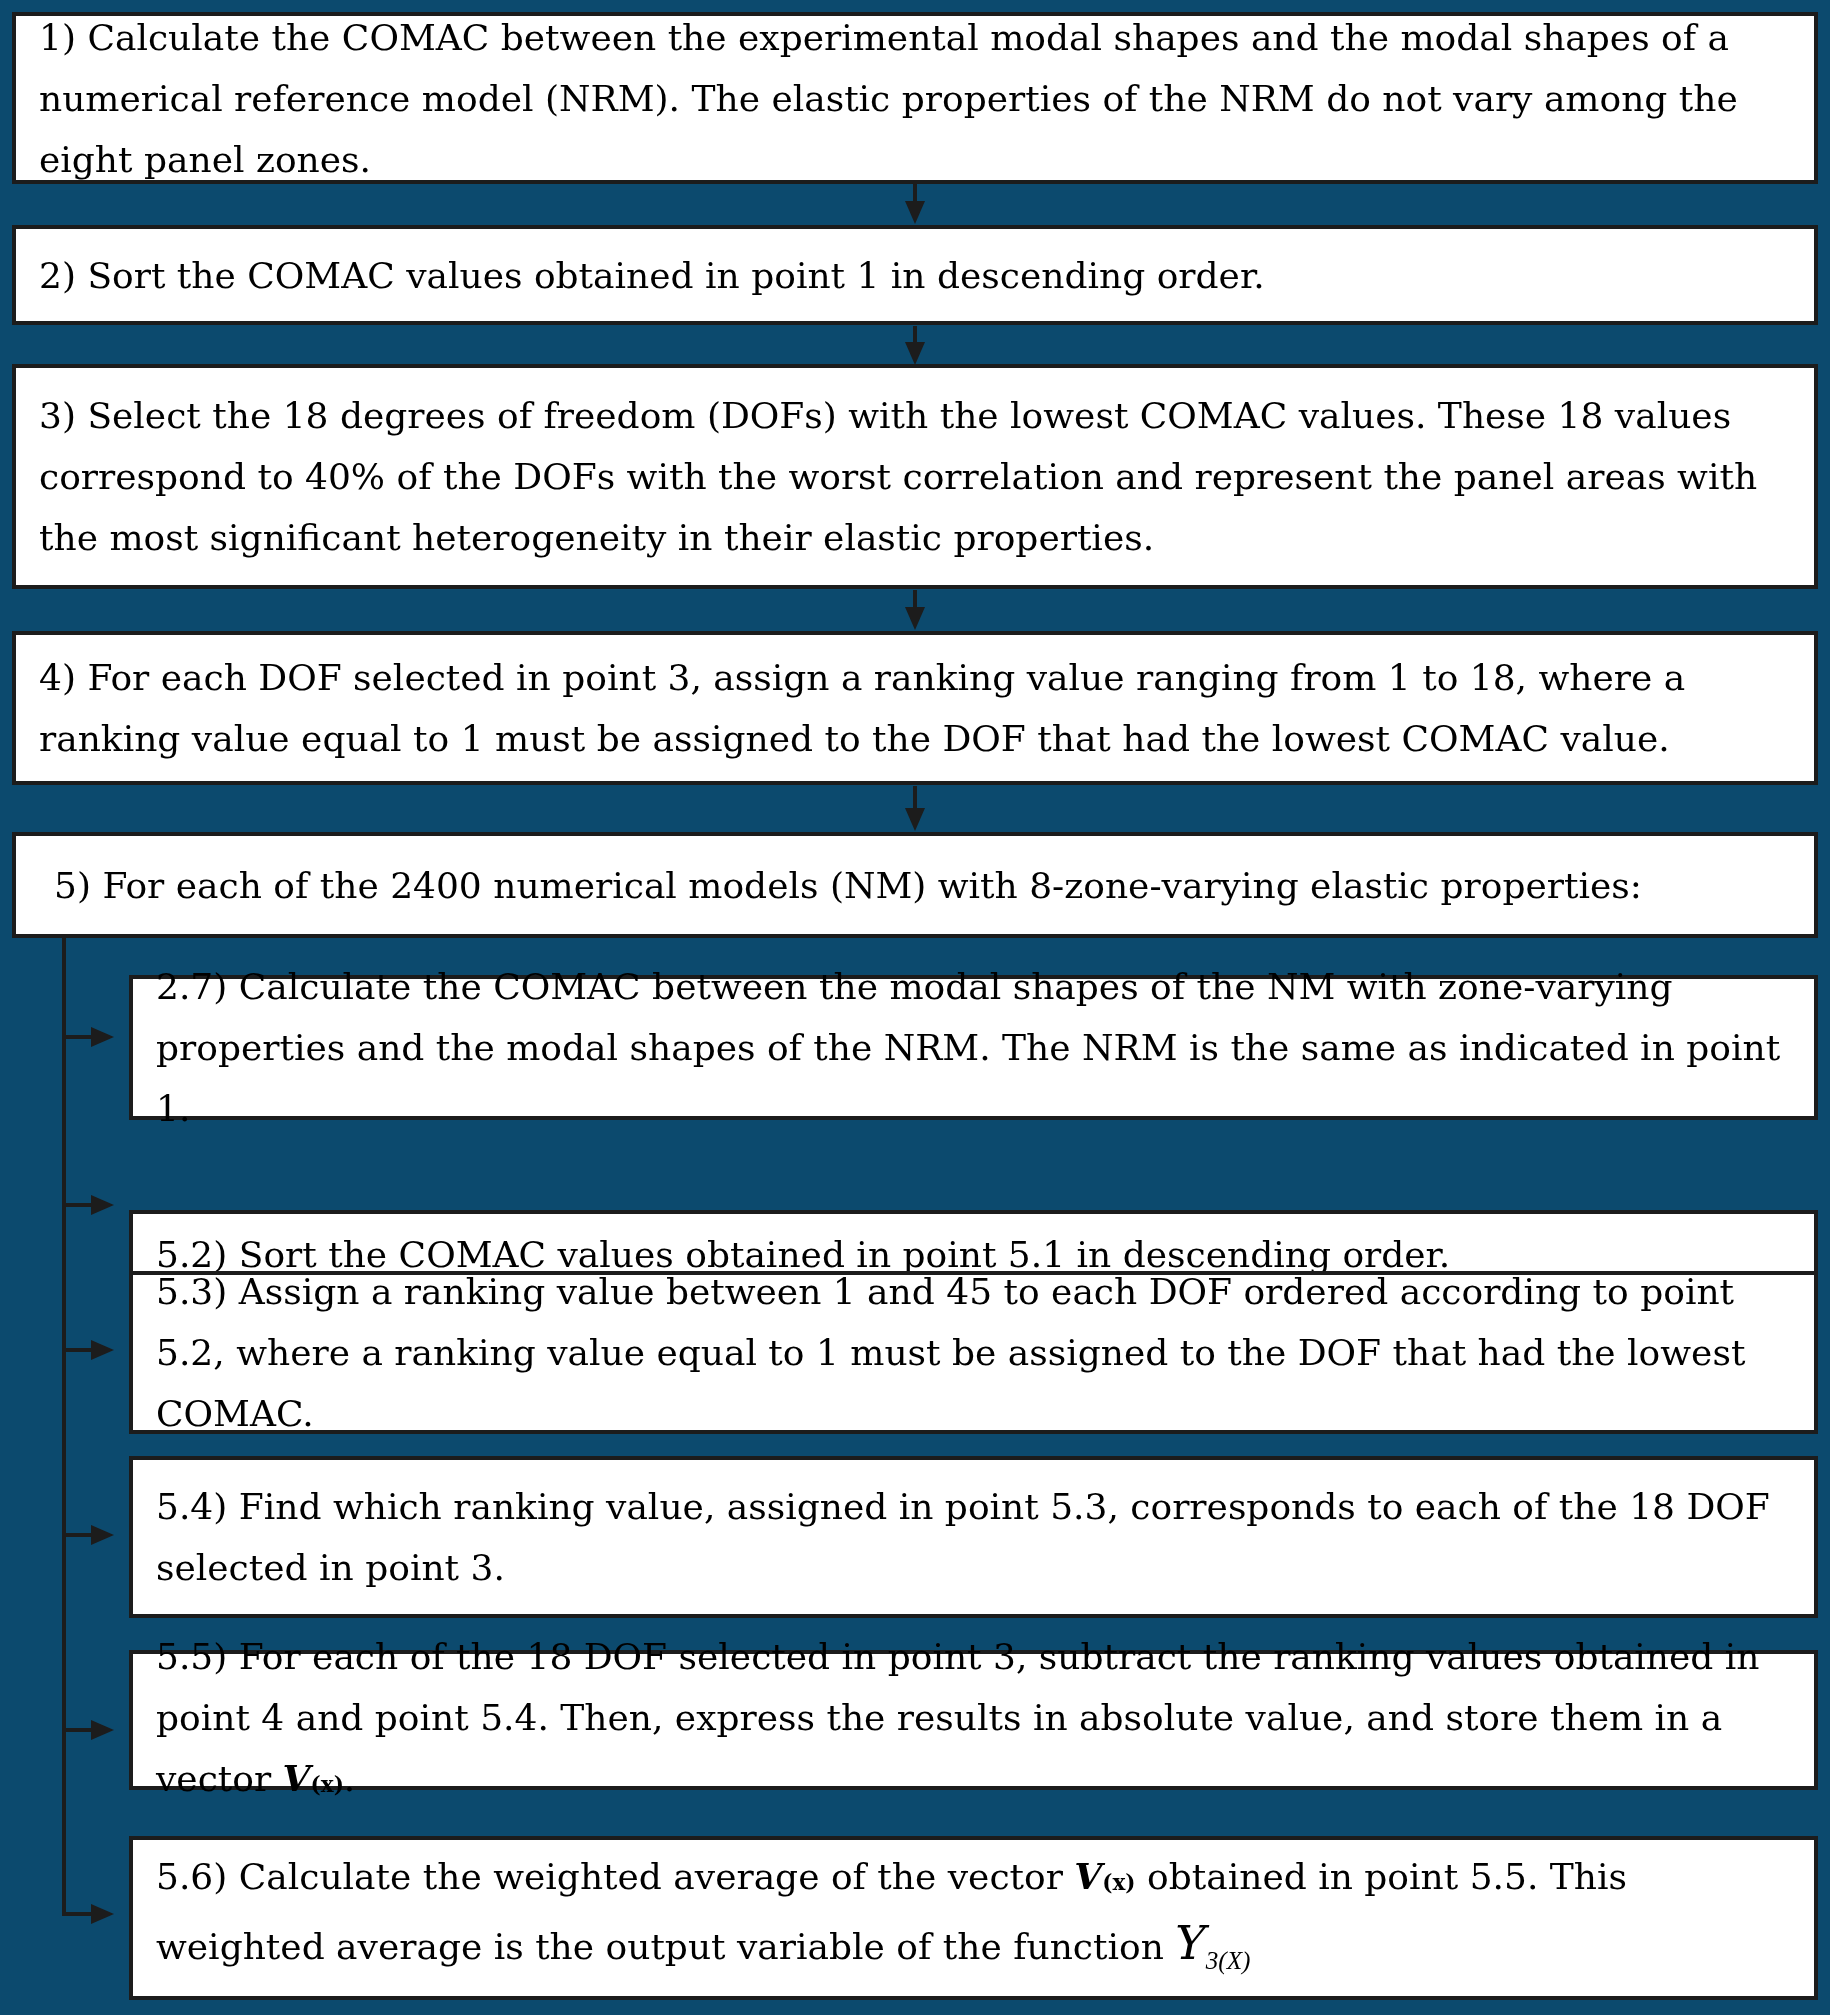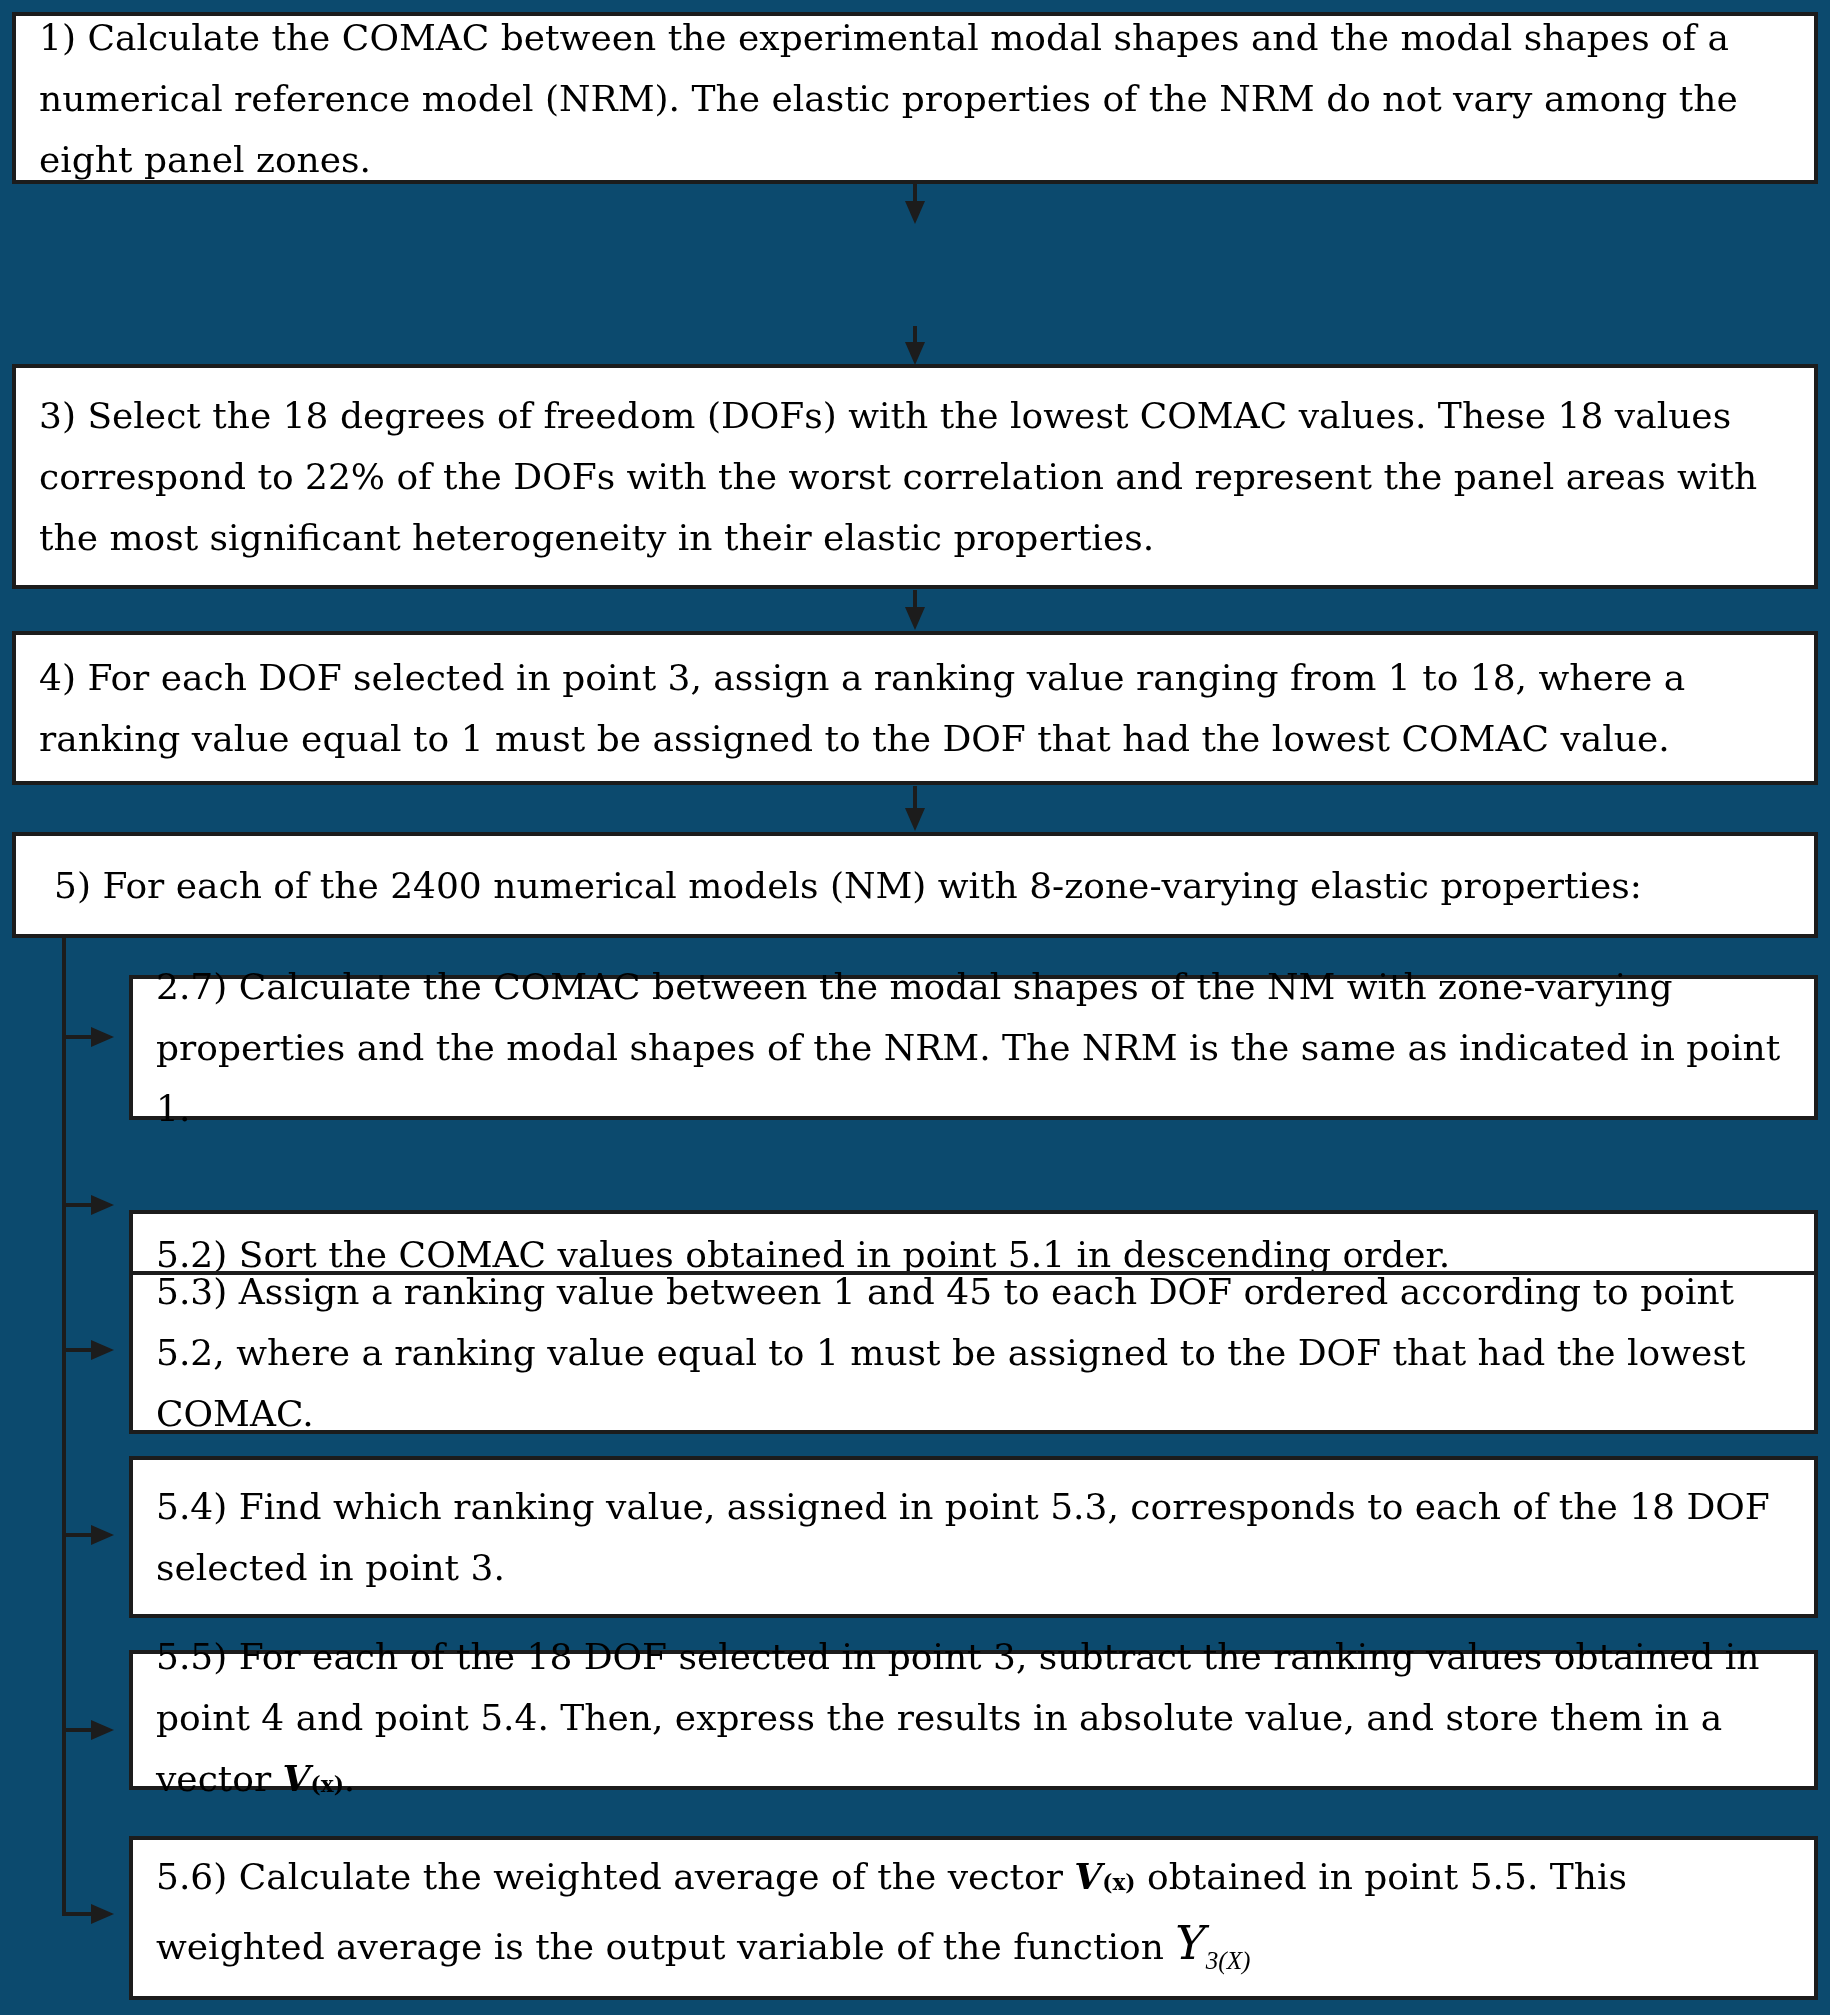--- a/index.html
+++ b/index.html
@@ -102,25 +102,28 @@
 <body>
 
 <div class="stage">
 
   <div class="fbox mainbox" id="box1">
     <div class="txt">1) Calculate the COMAC between the experimental modal shapes and the modal shapes of a numerical reference model (NRM). The elastic properties of the NRM do not vary among the eight panel zones.</div>
   </div>
 
   <div class="varrow" id="arr1"></div>
 
+  <div class="fbox mainbox" id="box2">
+    <div class="txt">2) Sort the COMAC values obtained in point 1 in descending order.</div>
+  </div>
 
   <div class="varrow" id="arr2"></div>
 
   <div class="fbox mainbox" id="box3">
-    <div class="txt">3) Select the 18 degrees of freedom (DOFs) with the lowest COMAC values. These 18 values correspond to 22% of the DOFs with the worst correlation and represent the panel areas with the most significant heterogeneity in their elastic properties.</div>
+    <div class="txt">3) Select the 18 degrees of freedom (DOFs) with the lowest COMAC values. These 18 values correspond to 40% of the DOFs with the worst correlation and represent the panel areas with the most significant heterogeneity in their elastic properties.</div>
   </div>
 
   <div class="varrow" id="arr3"></div>
 
   <div class="fbox mainbox" id="box4">
     <div class="txt">4) For each DOF selected in point 3, assign a ranking value ranging from 1 to 18, where a ranking value equal to 1 must be assigned to the DOF that had the lowest COMAC value.</div>
   </div>
 
   <div class="varrow" id="arr4"></div>
 

